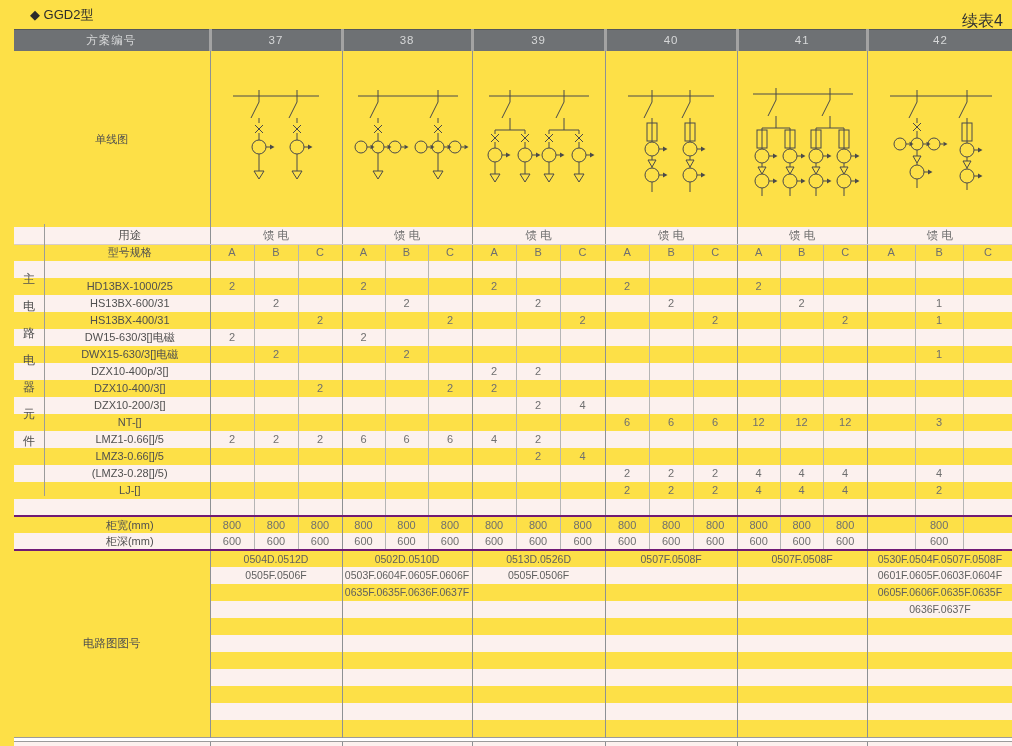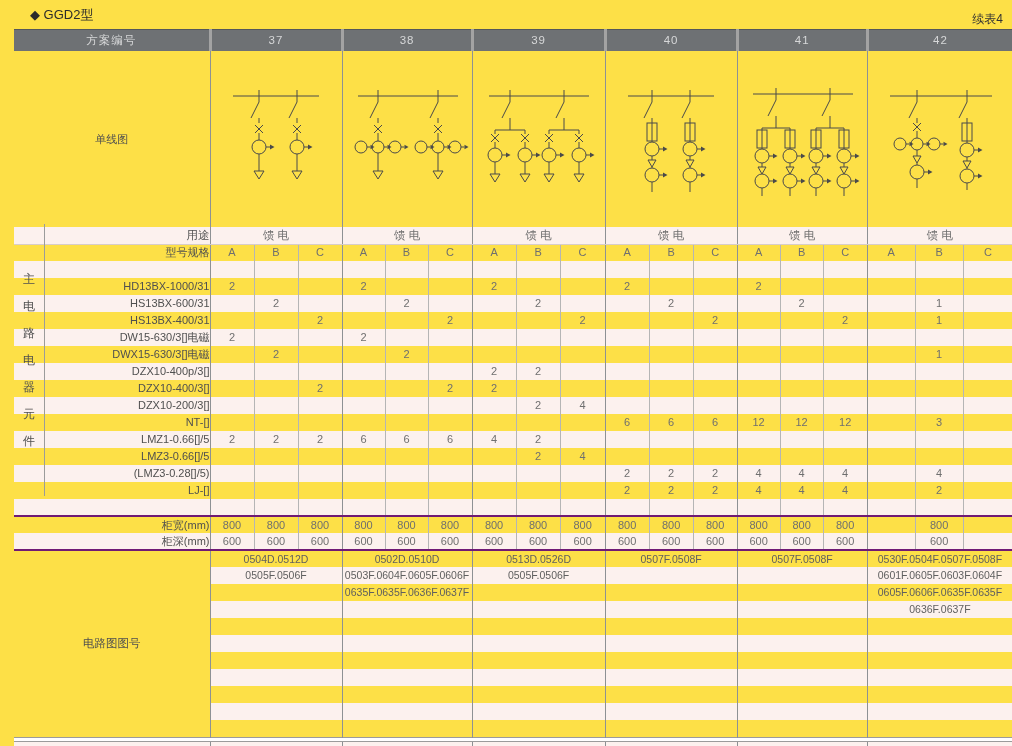--- a/index.html
+++ b/index.html
@@ -1,28 +1,28 @@
 <!DOCTYPE html>
 <html><head>
 <meta charset="utf-8">
 <style>
   html,body{margin:0;padding:0;background:#fff;}
   .page{position:relative;width:1012px;height:746px;background:#fde047;overflow:hidden;
         font-family:"Liberation Sans","DejaVu Sans",sans-serif;color:#4f4f4f;}
   .titlebar{position:absolute;left:30px;top:6px;font-size:13px;color:#2b2b2b;}
-  .cont-note{position:absolute;right:9px;top:11px;font-size:12px;color:#333;}
+  .cont-note{position:absolute;right:9px;top:11px;font-size:16px;color:#333;}
   table.main{position:absolute;left:14px;top:29px;width:998px;border-collapse:collapse;table-layout:fixed;}
   td,th{padding:0;margin:0;font-size:11px;text-align:center;color:#6f6f6f;line-height:15px;
         overflow:hidden;white-space:nowrap;}
   thead th{background:#6e7174;color:#d7d8d9;font-weight:normal;font-size:11.5px;height:21px;
            border-top:1px solid #54575a;letter-spacing:1px;margin-left:23px;}
   thead th.scheme{border-left:3px solid #a3a3a3;}
   tr.h17{height:17px;}
   tr.diag{height:176px;}
-  td.lab{text-align:right;padding-left:36px;color:#4f4f4f;}
+  td.lab{text-align:center;padding-left:36px;color:#4f4f4f;}
   td.ctr{text-align:center;color:#4f4f4f;}
   .pink{background:#fcf1ee;}
   td.schemecell{border-left:1px solid #8d9194;}
   td.sub{border-left:1px solid #b5b5b5;}
   tr.usage td{border-bottom:1px solid #d8cdc9;font-size:11.5px;}
   tr.topline td{border-top:2px solid #701a75;}
   td.codecell{font-size:10.5px;color:#5f5f5f;}
   td.codelab{text-align:center;color:#4f4f4f;font-size:11.5px;}
   tr.spacer{height:4px;}
   tr.spacer td{border-top:1px solid #9b9b9b;border-bottom:1px solid #9b9b9b;background:#fff;}
@@ -292,21 +292,21 @@
           <td class="sub"></td>
           <td class="sub"></td>
           <td class="schemecell"></td>
           <td class="sub"></td>
           <td class="sub"></td>
           <td class="schemecell"></td>
           <td class="sub"></td>
           <td class="sub"></td>
         </tr>
         <tr class="h17">
-          <td class="lab">HD13BX-1000/31</td>
+          <td class="lab">HD13BX-1000/25</td>
           <td class="schemecell">2</td>
           <td class="sub"></td>
           <td class="sub"></td>
           <td class="schemecell">2</td>
           <td class="sub"></td>
           <td class="sub"></td>
           <td class="schemecell">2</td>
           <td class="sub"></td>
           <td class="sub"></td>
           <td class="schemecell">2</td>

